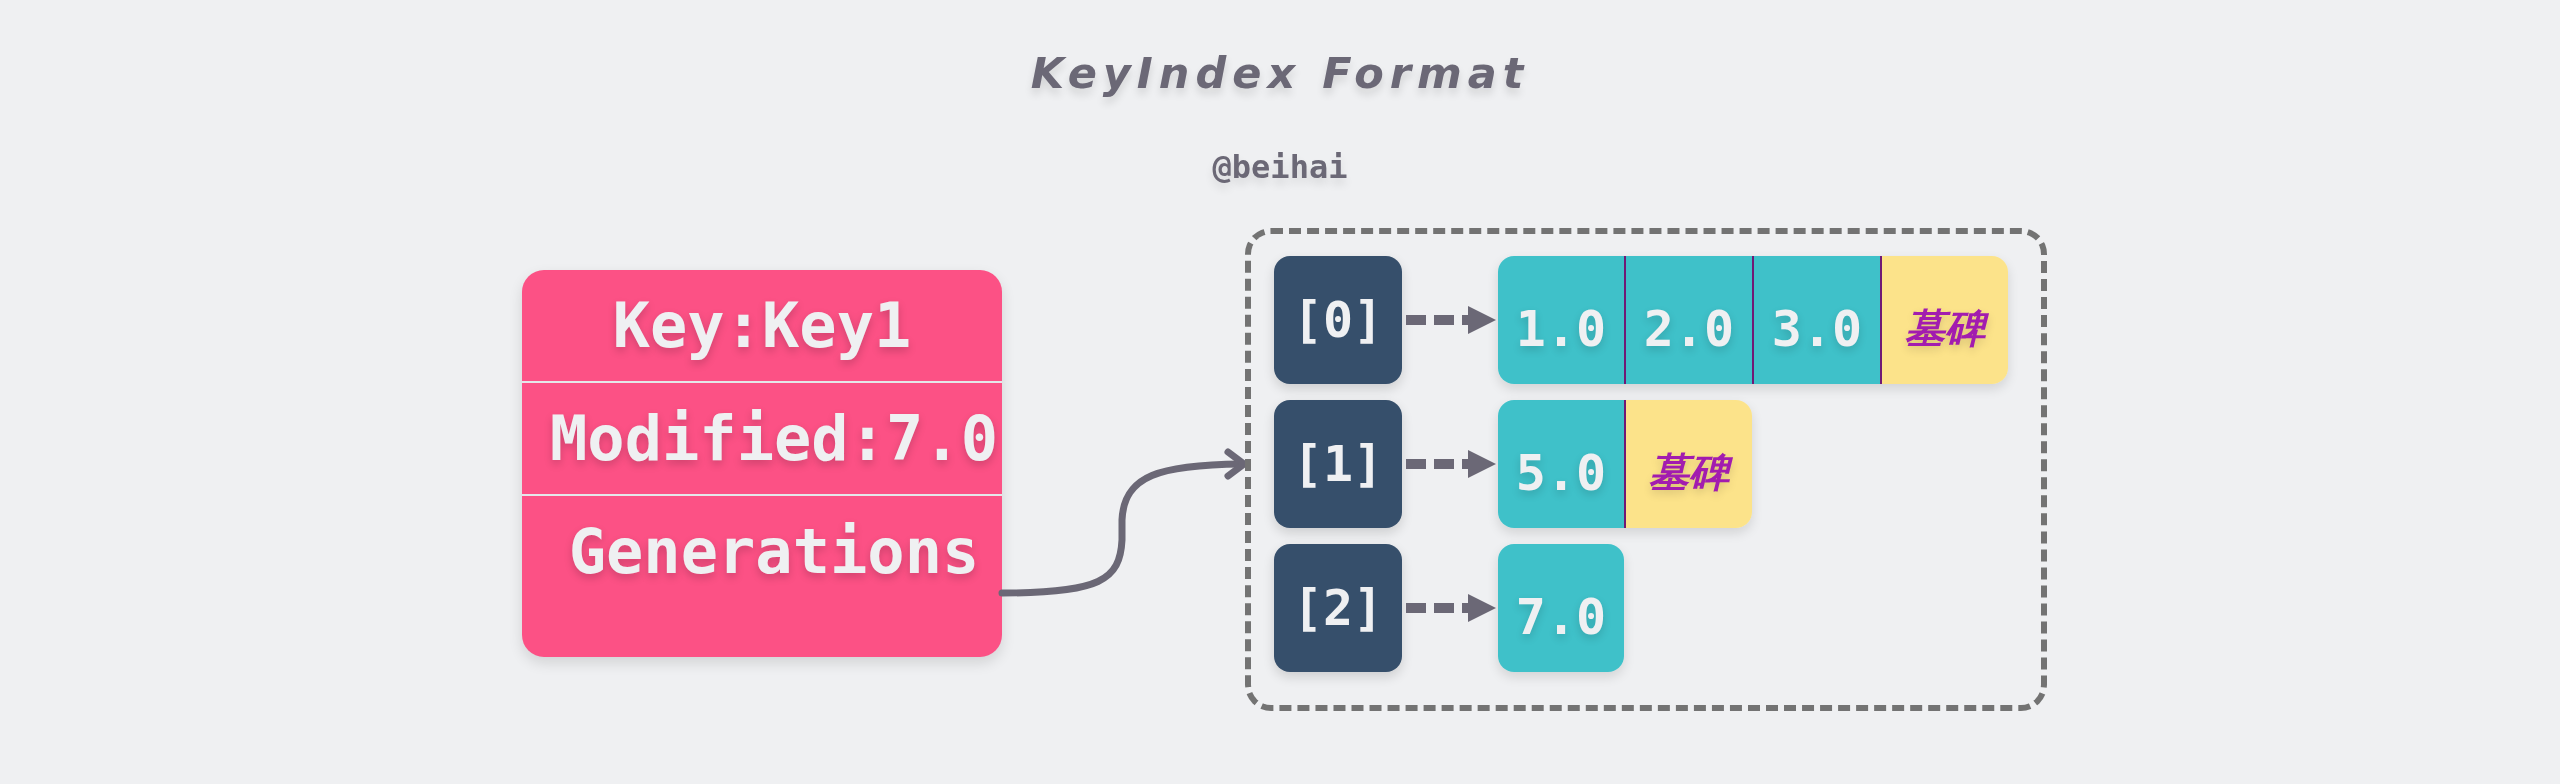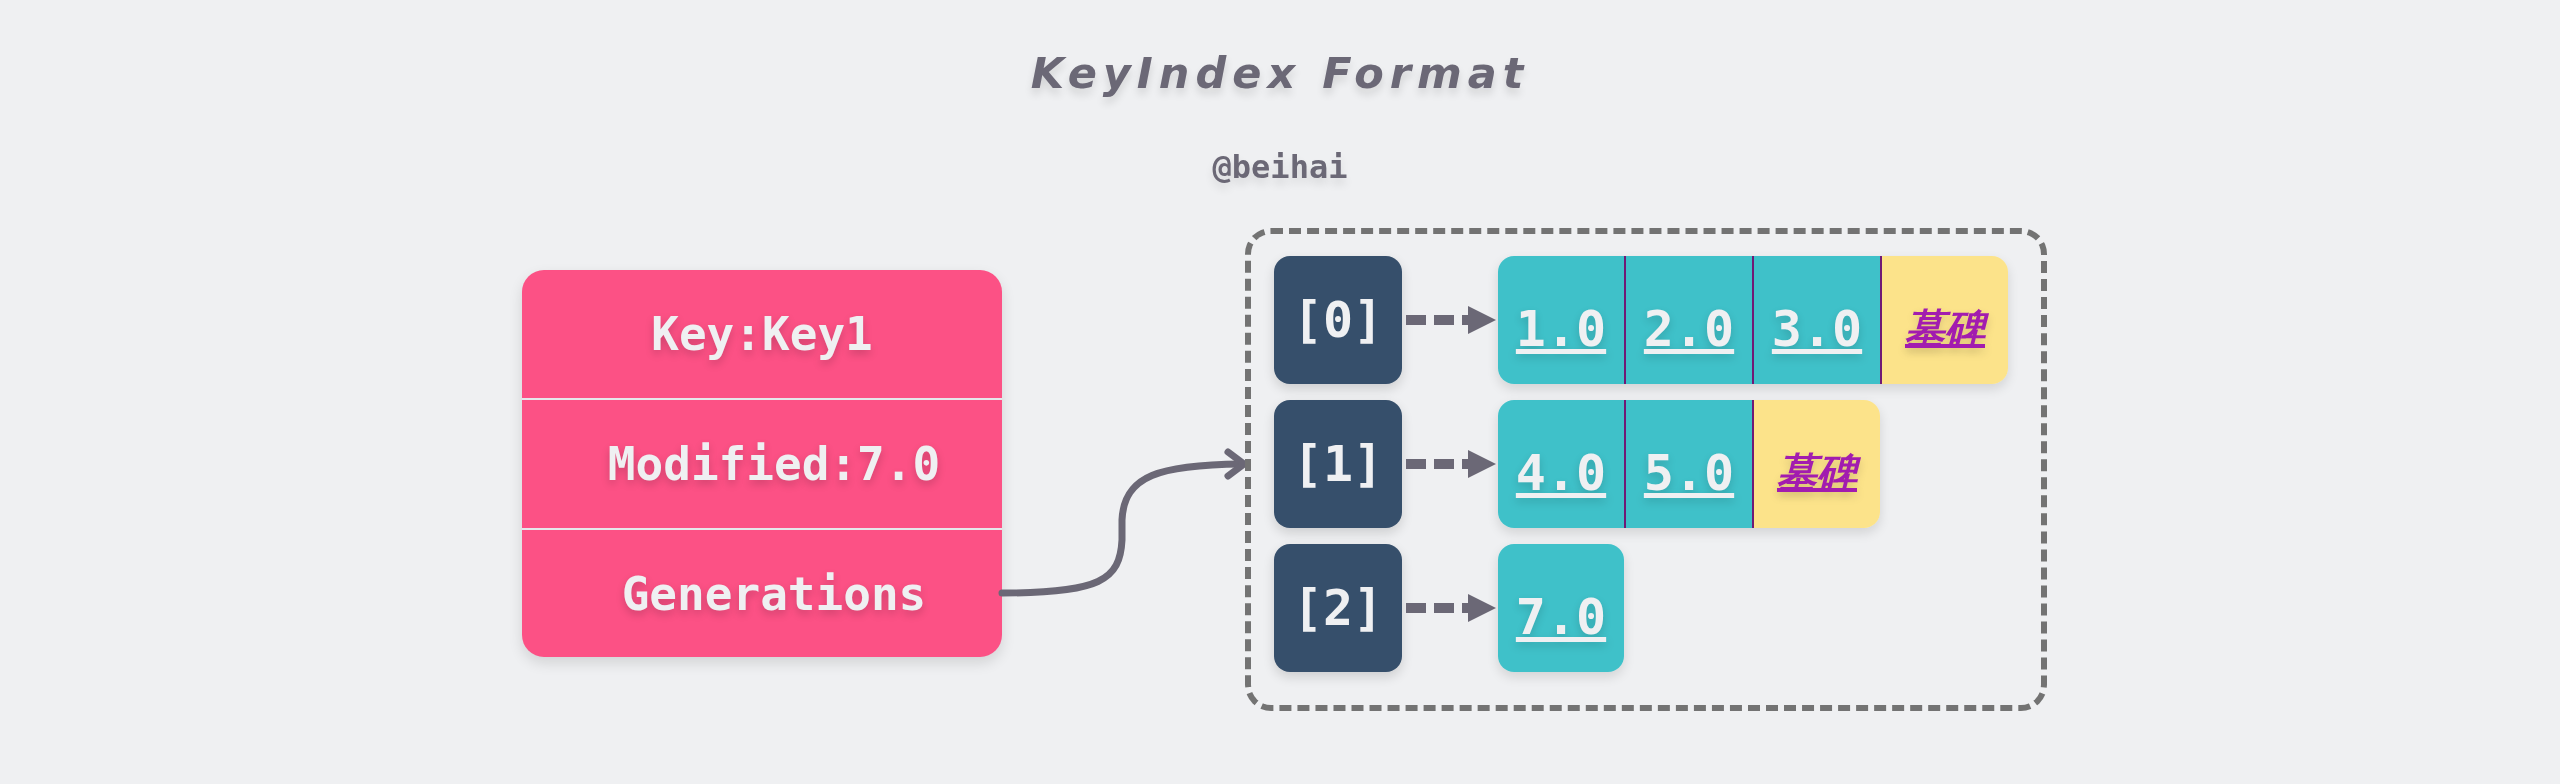--- a/index.html
+++ b/index.html
@@ -27,22 +27,22 @@
       color: #6b6876;
       text-shadow: 0 6px 8px rgba(0,0,0,0.10);
     }
     .key-card {
       position: absolute; left: 522px; top: 270px; width: 480px; height: 387px;
       background: #fc5185; border-radius: 22px;
       box-shadow: 0 6px 14px rgba(0,0,0,0.12);
       overflow: hidden;
     }
     .key-row {
-      height: 128px; display: flex; align-items: center; justify-content: center;
-      color: #eff0f2; font-weight: bold; font-size: 46px;
+      height: 111px; display: flex; align-items: center; justify-content: center;
+      color: #eff0f2; font-weight: bold; font-size: 62px;
       text-shadow: 0 4px 8px rgba(0,0,0,0.18);
     }
     .key-row + .key-row { border-top: 2px solid #e5e7ea; padding-left: 24px; }
     .container {
       position: absolute; left: 1245px; top: 228px; width: 790px; height: 471px;
       border: 6px dashed #737373; border-radius: 26px;
       box-sizing: content-box;
     }
     .gen-row { position: absolute; left: 1274px; height: 128px; }
     .idx {
@@ -57,21 +57,20 @@
       position: absolute; left: 224px; top: 0; height: 128px;
       display: flex; border-radius: 16px; overflow: hidden;
       box-shadow: 0 5px 12px rgba(0,0,0,0.12);
     }
     .cell {
       width: 126px; height: 145px;
       display: flex; align-items: center; justify-content: center;
       background: #3fc1c9; color: #eff0f2;
       font-weight: bold; font-size: 50px;
       text-shadow: 0 4px 8px rgba(0,0,0,0.15);
-      text-decoration: underline;
     }
     .cell + .cell { border-left: 2px solid #701a75; }
     .cell.tomb {
       background: #fce38a; color: #a21caf;
       font-family: "DejaVu Sans", sans-serif; font-style: italic; font-size: 40px;
     }
     svg.connector { position: absolute; left: 0; top: 0; }
   </style>
 </head>
 <body>
@@ -106,21 +105,20 @@
   </div>
 </div>
 
 <div class="gen-row" style="top:400px;">
   <div class="idx">[1]</div>
   <svg class="dash-arrow" viewBox="0 0 94 36">
     <line x1="2" y1="18" x2="66" y2="18" stroke="#6b6876" stroke-width="10" stroke-dasharray="20 8"></line>
     <polygon points="64,4 92,18 64,32" fill="#6b6876"></polygon>
   </svg>
   <div class="arr">
-    <div class="cell">4.0</div>
     <div class="cell">5.0</div>
     <div class="cell tomb">墓碑</div>
   </div>
 </div>
 
 <div class="gen-row" style="top:544px;">
   <div class="idx">[2]</div>
   <svg class="dash-arrow" viewBox="0 0 94 36">
     <line x1="2" y1="18" x2="66" y2="18" stroke="#6b6876" stroke-width="10" stroke-dasharray="20 8"></line>
     <polygon points="64,4 92,18 64,32" fill="#6b6876"></polygon>

